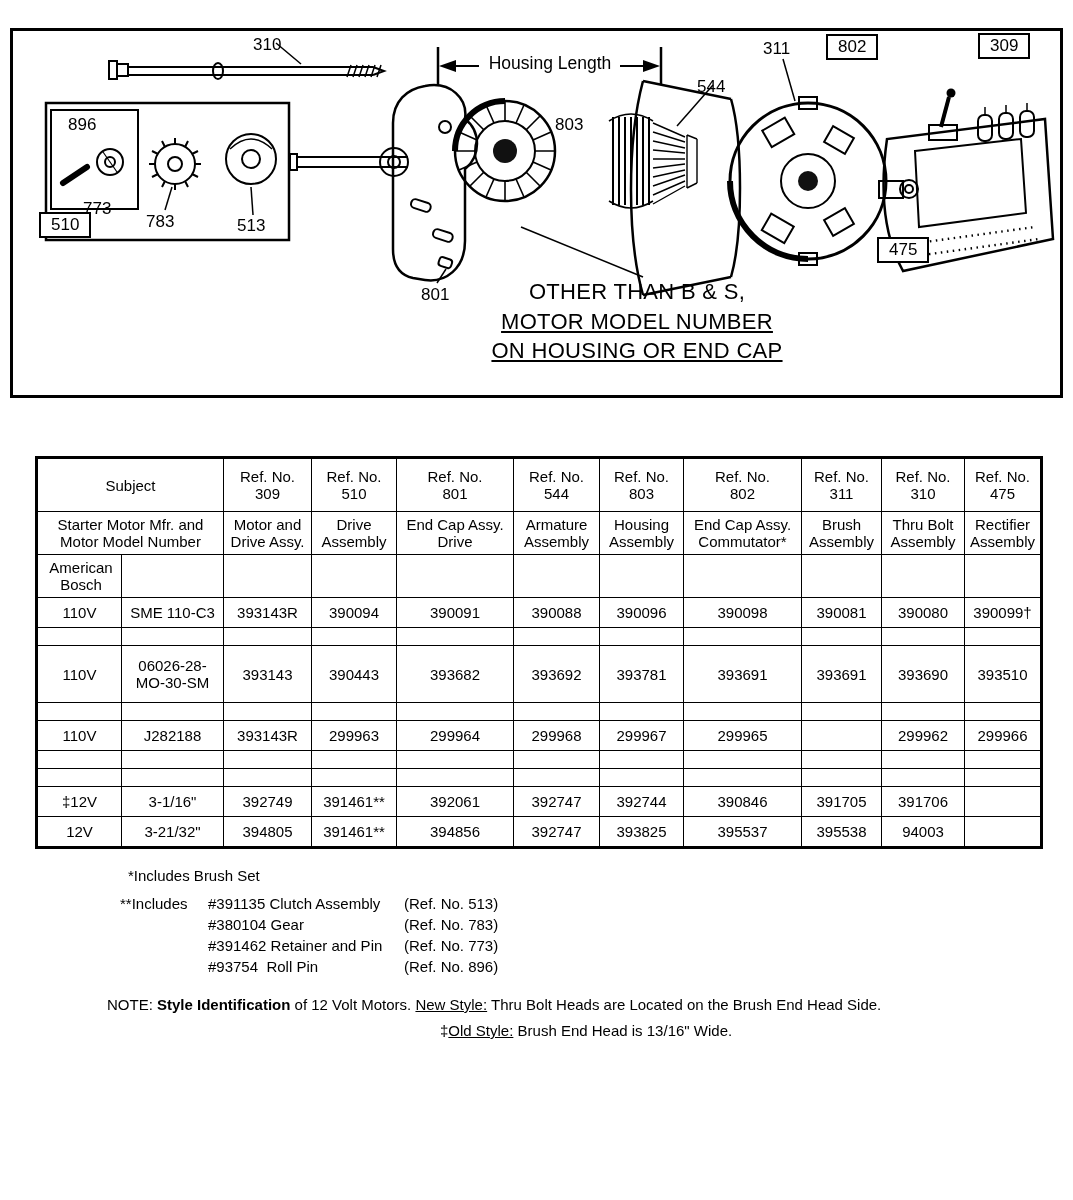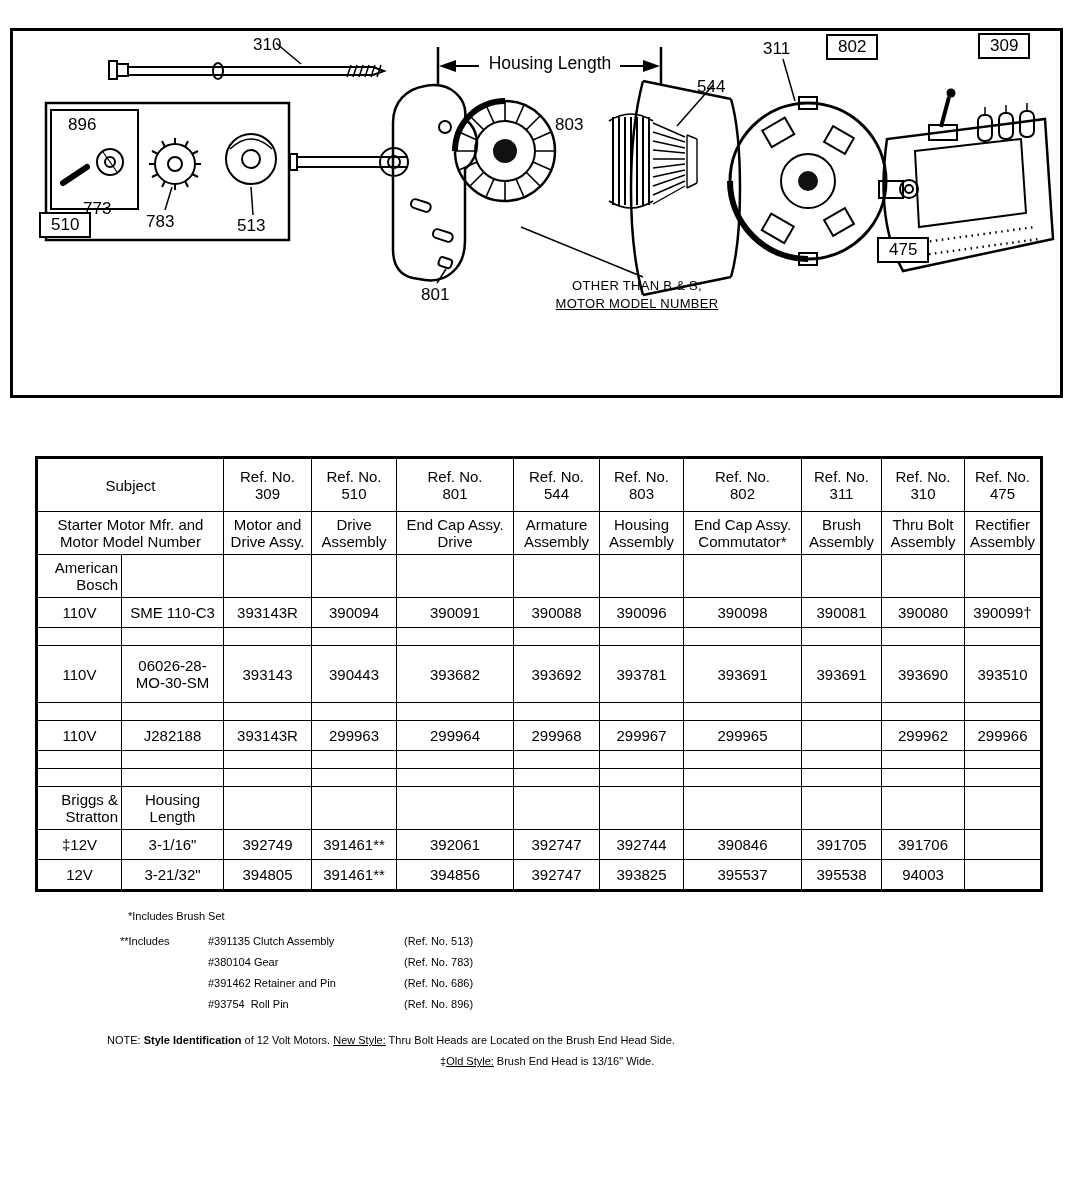--- a/index.html
+++ b/index.html
@@ -6,38 +6,38 @@
   body{
     width:1073px;height:1200px;background:#ffffff;color:#000;
     font-family:"Liberation Sans", sans-serif;position:relative;overflow:hidden;
   }
   
   .diagram-box{position:relative;margin:28px 10px 0 10px;height:364px;border:3px solid #000;background:#fff;}
   .diagram-box svg{position:absolute;left:0;top:0;}
   .dlabel{position:absolute;font-size:17px;line-height:20px;white-space:nowrap;}
   .dlabel.boxed{border:2px solid #000;padding:1px 10px;background:#fff;}
   .dnote{position:absolute;left:478px;top:246px;width:292px;text-align:center;
-         font-size:13px;line-height:1.35;letter-spacing:.3px;}
+         font-size:22px;line-height:1.35;letter-spacing:.3px;}
   .dnote .u{text-decoration:underline;}
   
   .table-wrap{margin:58px 0 0 35px;}
   table{border-collapse:collapse;table-layout:fixed;width:1005px;border:3px solid #000;}
   th,td{border:1.5px solid #000;font-size:15px;padding:1px 3px;text-align:center;
         vertical-align:middle;overflow:hidden;}
   th{white-space:pre-line;}
   thead tr.r1 th{font-weight:normal;height:50px;}
   thead tr.r2 th{font-weight:normal;height:40px;}
   tbody tr.group td{height:40px;}
   tbody tr.group-sm td{height:26px;}
   tbody tr.data td{height:27px;}
   tbody tr.spacer td{height:15px;}
   tbody tr.tall td{height:54px;}
-  td.left{text-align:right;padding-left:6px;}
+  td.left{text-align:center;padding-left:6px;}
   
-  .fn{font-size:11px;}
+  .fn{font-size:15px;}
   #fn-brush{margin:18px 0 0 128px;}
   #fn-includes{margin:9px 0 0 120px;display:grid;grid-template-columns:88px 196px auto;
                line-height:21px;width:540px;white-space:pre-wrap;}
   #fn-dagger{margin:26px 0 0 128px;}
   #fn-r{margin:13px 0 0 113px;}
   #fn-note1{margin:19px 0 0 107px;}
   #fn-note2{margin:9px 0 0 440px;}
   .b{font-weight:bold;}
   .u{text-decoration:underline;}
 </style>
@@ -168,20 +168,21 @@
   <div class="dlabel" style="left:70px;top:168px">773</div>
   <div class="dlabel" style="left:133px;top:181px">783</div>
   <div class="dlabel" style="left:224px;top:185px">513</div>
   <div class="dlabel boxed" style="left:26px;top:181px">510</div>
   <div class="dlabel" style="left:408px;top:254px">801</div>
   <div class="dlabel boxed" style="left:864px;top:206px">475</div>
 
   <div class="dnote">
     <div>OTHER THAN B &amp; S,</div>
     <div class="u">MOTOR MODEL NUMBER</div>
+    <div class="u">ON HOUSING OR END CAP</div>
   </div>
 </div>
 
 <div class="table-wrap">
   <table id="parts-table">
       <colgroup>
         <col style="width: 85px;">
         <col style="width: 102px;">
         <col style="width: 88px;">
         <col style="width: 85px;">
@@ -336,33 +337,20 @@
           <td></td>
           <td></td>
           <td></td>
           <td></td>
           <td></td>
           <td></td>
           <td></td>
           <td></td>
           <td></td>
         </tr>
-        <tr class="group">
-          <td class="left">Briggs &amp; Stratton</td>
-          <td>Housing Length</td>
-          <td></td>
-          <td></td>
-          <td></td>
-          <td></td>
-          <td></td>
-          <td></td>
-          <td></td>
-          <td></td>
-          <td></td>
-        </tr>
         <tr class="data">
           <td>‡12V</td>
           <td>3-1/16"</td>
           <td>392749</td>
           <td>391461**</td>
           <td>392061</td>
           <td>392747</td>
           <td>392744</td>
           <td>390846</td>
           <td>391705</td>
@@ -381,16 +369,16 @@
           <td>395538</td>
           <td>94003</td>
           <td></td>
         </tr>
       </tbody>
     </table>
 </div>
 
 <div>
   <div class="fn" id="fn-brush">*Includes Brush Set</div>
-  <div class="fn" id="fn-includes"><div>**Includes</div><div>#391135 Clutch Assembly</div><div>(Ref. No. 513)</div><div></div><div>#380104 Gear</div><div>(Ref. No. 783)</div><div></div><div>#391462 Retainer and Pin</div><div>(Ref. No. 686)</div><div></div><div>#93754  Roll Pin</div><div>(Ref. No. 896)</div></div>
+  <div class="fn" id="fn-includes"><div>**Includes</div><div>#391135 Clutch Assembly</div><div>(Ref. No. 513)</div><div></div><div>#380104 Gear</div><div>(Ref. No. 783)</div><div></div><div>#391462 Retainer and Pin</div><div>(Ref. No. 773)</div><div></div><div>#93754  Roll Pin</div><div>(Ref. No. 896)</div></div>
   <div class="fn" id="fn-note1"><span>NOTE: </span><span class="b">Style Identification</span><span> of 12 Volt Motors. </span><span class="u">New Style:</span><span> Thru Bolt Heads are Located on the Brush End Head Side.</span></div>
   <div class="fn" id="fn-note2"><span>‡</span><span class="u">Old Style:</span><span> Brush End Head is 13/16" Wide.</span></div>
 </div>
 
 </body></html>

